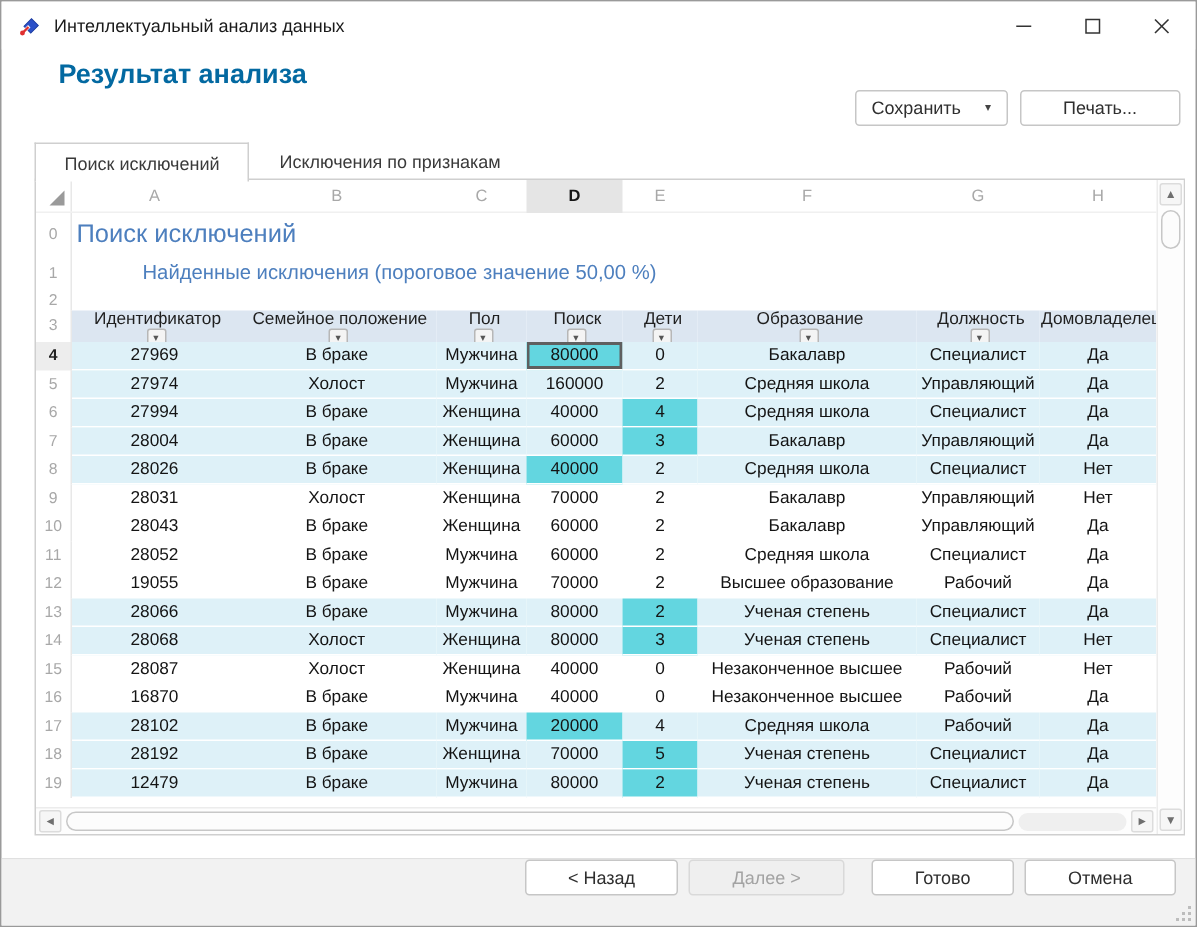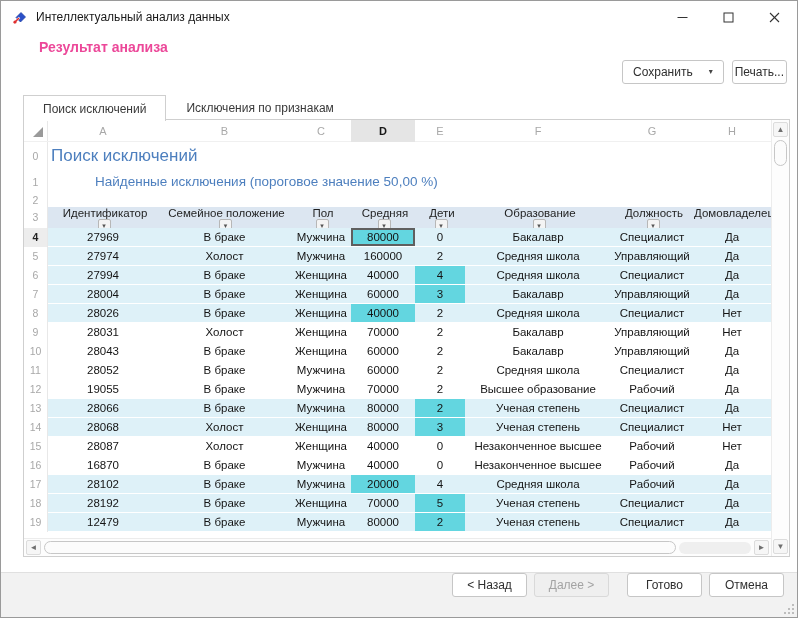--- a/index.html
+++ b/index.html
@@ -8,23 +8,23 @@
 
   
   .titlebar{position:absolute;top:0;left:0;right:0;height:32px;display:flex;align-items:center;background:#fff;}
   .appicon{margin:0 8px 0 11px;display:inline-flex;}
   .wtitle{font-size:12px;color:#1a1a1a;}
   .wbtns{margin-left:auto;display:flex;height:100%;}
   .wbtn{width:46px;height:100%;display:flex;align-items:center;justify-content:center;color:#333;}
   .wbtn svg{display:block;}
 
   
-  .pagetitle{position:absolute;top:38px;left:14px;font-size:14px;font-weight:bold;color:#ec4899;padding-left:24px;}
+  .pagetitle{position:absolute;top:38px;left:14px;font-size:18px;font-weight:bold;color:#0369a1;padding-left:24px;}
   .actions{position:absolute;top:59px;right:10px;display:flex;gap:8px;}
-  .btn{height:24px;background:#fff;border:1px solid #c6c6c6;border-radius:3px;font-family:"Liberation Sans",sans-serif;font-size:12px;color:#2f2f2f;padding:0 2px;display:inline-flex;align-items:center;justify-content:center;white-space:nowrap;}
+  .btn{height:24px;background:#fff;border:1px solid #c6c6c6;border-radius:3px;font-family:"Liberation Sans",sans-serif;font-size:12px;color:#2f2f2f;padding:0 28px;display:inline-flex;align-items:center;justify-content:center;white-space:nowrap;}
   .btn.split{padding:0 10px;}
   .caret{margin-left:16px;font-size:8px;color:#444;line-height:1;}
 
   
   .tabs{position:absolute;top:94px;left:22px;display:flex;height:25px;z-index:3;}
   .tab{padding:0 19px;display:flex;align-items:center;font-size:12px;color:#3a3a3a;border:1px solid transparent;border-bottom:none;}
   .tab.active{background:#fff;border-color:#cfcfcf;margin-bottom:-1px;position:relative;}
 
   
   .panel{position:absolute;top:118px;left:22px;width:767px;height:438px;border:1px solid #cfcfcf;background:#fff;display:flex;z-index:2;}
@@ -176,21 +176,21 @@
             </div>
             <div class="hcell">
               <span class="hlab">Семейное положение</span>
               <span class="fdrop">▾</span>
             </div>
             <div class="hcell">
               <span class="hlab">Пол</span>
               <span class="fdrop">▾</span>
             </div>
             <div class="hcell">
-              <span class="hlab">Средняя</span>
+              <span class="hlab">Поиск</span>
               <span class="fdrop">▾</span>
             </div>
             <div class="hcell">
               <span class="hlab">Дети</span>
               <span class="fdrop">▾</span>
             </div>
             <div class="hcell">
               <span class="hlab">Образование</span>
               <span class="fdrop">▾</span>
             </div>

